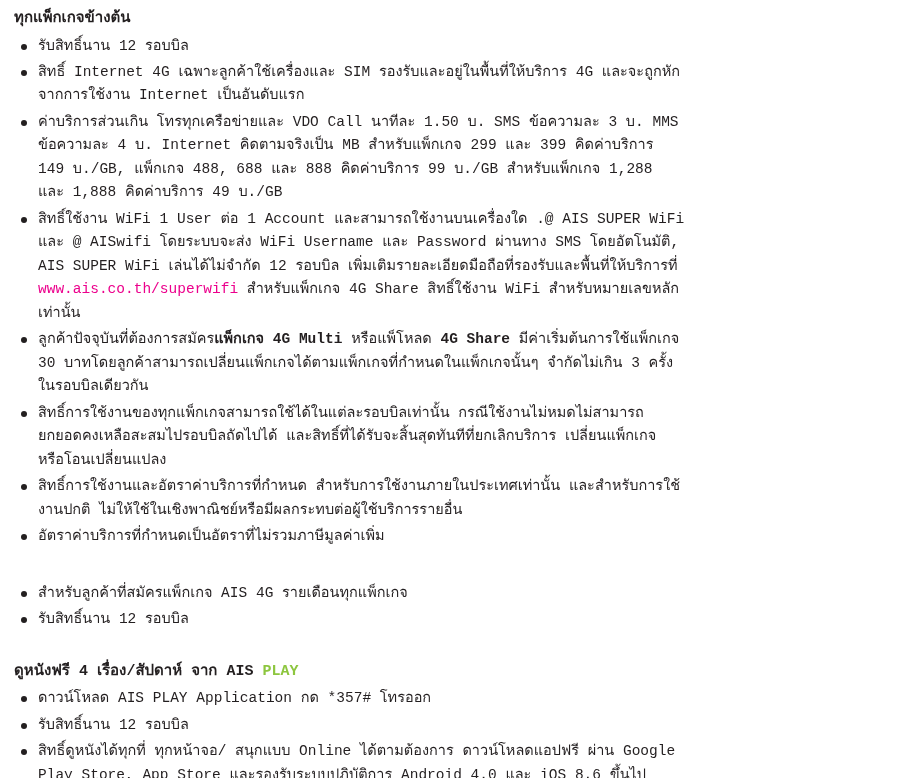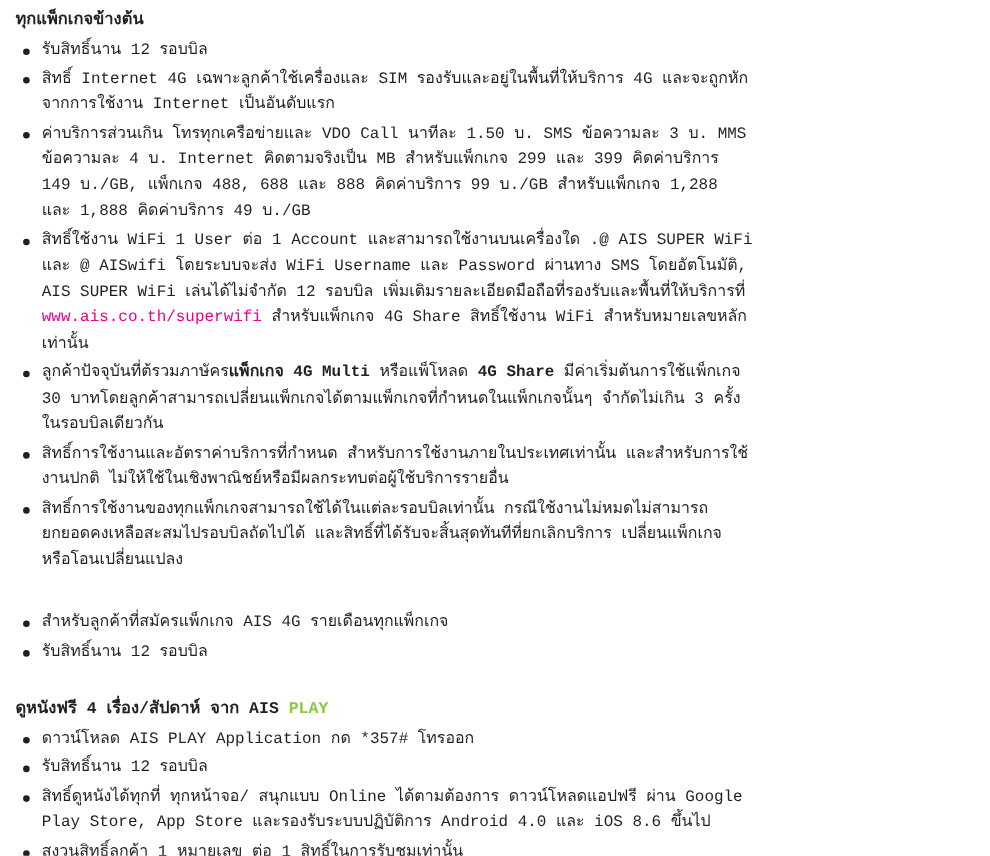--- a/index.html
+++ b/index.html
@@ -73,23 +73,24 @@
 
 <div class="page">
 
   <div class="section">
     <div class="section-title">ทุกแพ็กเกจข้างต้น</div>
     <ul class="bullets">
       <li>รับสิทธิ์นาน 12 รอบบิล</li>
       <li>สิทธิ์ Internet 4G เฉพาะลูกค้าใช้เครื่องและ SIM รองรับและอยู่ในพื้นที่ให้บริการ 4G และจะถูกหักจากการใช้งาน Internet เป็นอันดับแรก</li>
       <li>ค่าบริการส่วนเกิน โทรทุกเครือข่ายและ VDO Call นาทีละ 1.50 บ. SMS ข้อความละ 3 บ. MMS ข้อความละ 4 บ. Internet คิดตามจริงเป็น MB สำหรับแพ็กเกจ 299 และ 399 คิดค่าบริการ 149 บ./GB, แพ็กเกจ 488, 688 และ 888 คิดค่าบริการ 99 บ./GB สำหรับแพ็กเกจ 1,288 และ 1,888 คิดค่าบริการ 49 บ./GB</li>
       <li><span>สิทธิ์ใช้งาน WiFi 1 User ต่อ 1 Account และสามารถใช้งานบนเครื่องใด .@ AIS SUPER WiFi และ @ AISwifi โดยระบบจะส่ง WiFi Username และ Password ผ่านทาง SMS โดยอัตโนมัติ, AIS SUPER WiFi เล่นได้ไม่จำกัด 12 รอบบิล เพิ่มเติมรายละเอียดมือถือที่รองรับและพื้นที่ให้บริการที่ </span><a class="link" href="#">www.ais.co.th/superwifi</a><span> สำหรับแพ็กเกจ 4G Share สิทธิ์ใช้งาน WiFi สำหรับหมายเลขหลักเท่านั้น</span></li>
-      <li><span>ลูกค้าปัจจุบันที่ต้รวมภาษัคร</span><span class="b">แพ็กเกจ 4G Multi</span><span> หรือแพ็โหลด </span><span class="b">4G Share</span><span> มีค่าเริ่มต้นการใช้แพ็กเกจ 30 บาทโดยลูกค้าสามารถเปลี่ยนแพ็กเกจได้ตามแพ็กเกจที่กำหนดในแพ็กเกจนั้นๆ จำกัดไม่เกิน 3 ครั้งในรอบบิลเดียวกัน</span></li>
+      <li><span>ลูกค้าปัจจุบันที่ต้องการสมัคร</span><span class="b">แพ็กเกจ 4G Multi</span><span> หรือแพ็โหลด </span><span class="b">4G Share</span><span> มีค่าเริ่มต้นการใช้แพ็กเกจ 30 บาทโดยลูกค้าสามารถเปลี่ยนแพ็กเกจได้ตามแพ็กเกจที่กำหนดในแพ็กเกจนั้นๆ จำกัดไม่เกิน 3 ครั้งในรอบบิลเดียวกัน</span></li>
+      <li>สิทธิ์การใช้งานของทุกแพ็กเกจสามารถใช้ได้ในแต่ละรอบบิลเท่านั้น กรณีใช้งานไม่หมดไม่สามารถยกยอดคงเหลือสะสมไปรอบบิลถัดไปได้ และสิทธิ์ที่ได้รับจะสิ้นสุดทันทีที่ยกเลิกบริการ เปลี่ยนแพ็กเกจ หรือโอนเปลี่ยนแปลง</li>
       <li>สิทธิ์การใช้งานและอัตราค่าบริการที่กำหนด สำหรับการใช้งานภายในประเทศเท่านั้น และสำหรับการใช้งานปกติ ไม่ให้ใช้ในเชิงพาณิชย์หรือมีผลกระทบต่อผู้ใช้บริการรายอื่น</li>
-      <li>สิทธิ์การใช้งานของทุกแพ็กเกจสามารถใช้ได้ในแต่ละรอบบิลเท่านั้น กรณีใช้งานไม่หมดไม่สามารถยกยอดคงเหลือสะสมไปรอบบิลถัดไปได้ และสิทธิ์ที่ได้รับจะสิ้นสุดทันทีที่ยกเลิกบริการ เปลี่ยนแพ็กเกจ หรือโอนเปลี่ยนแปลง</li>
+      <li>อัตราค่าบริการที่กำหนดเป็นอัตราที่ไม่รวมภาษีมูลค่าเพิ่ม</li>
     </ul>
   </div>
 
   <div class="spacer-lg"></div>
 
   <div class="section">
     <ul class="bullets">
       <li>สำหรับลูกค้าที่สมัครแพ็กเกจ AIS 4G รายเดือนทุกแพ็กเกจ</li>
       <li>รับสิทธิ์นาน 12 รอบบิล</li>
     </ul>

